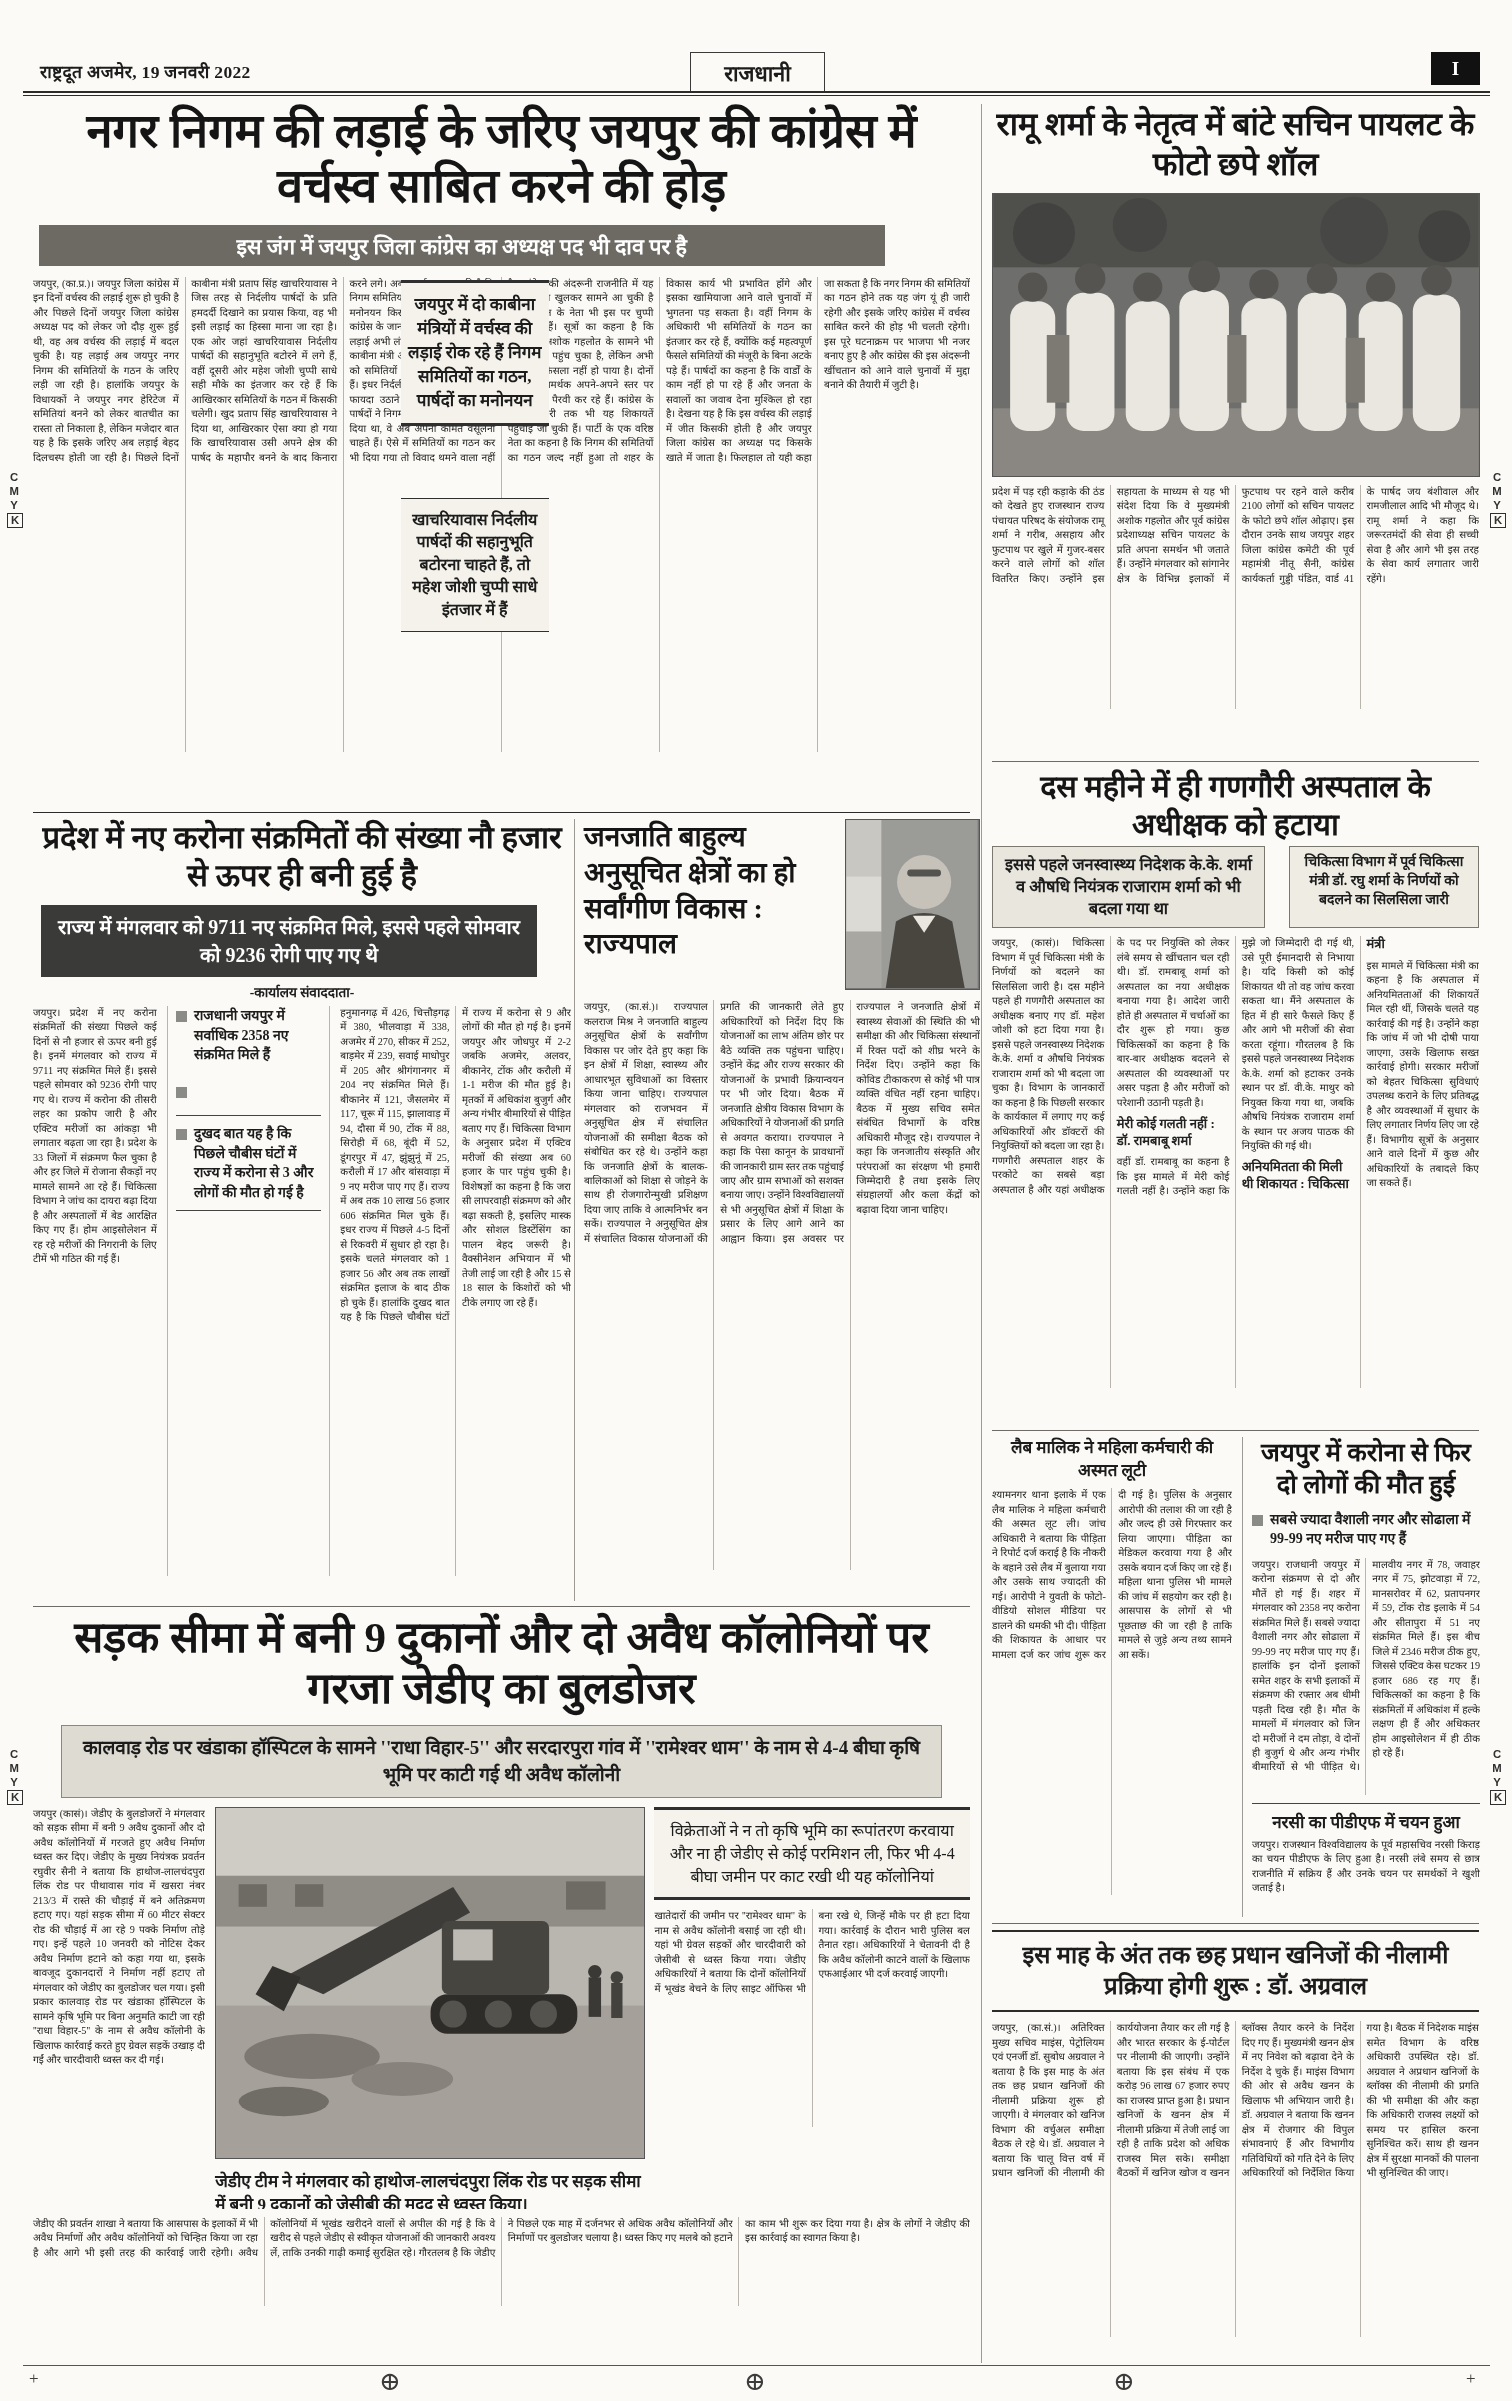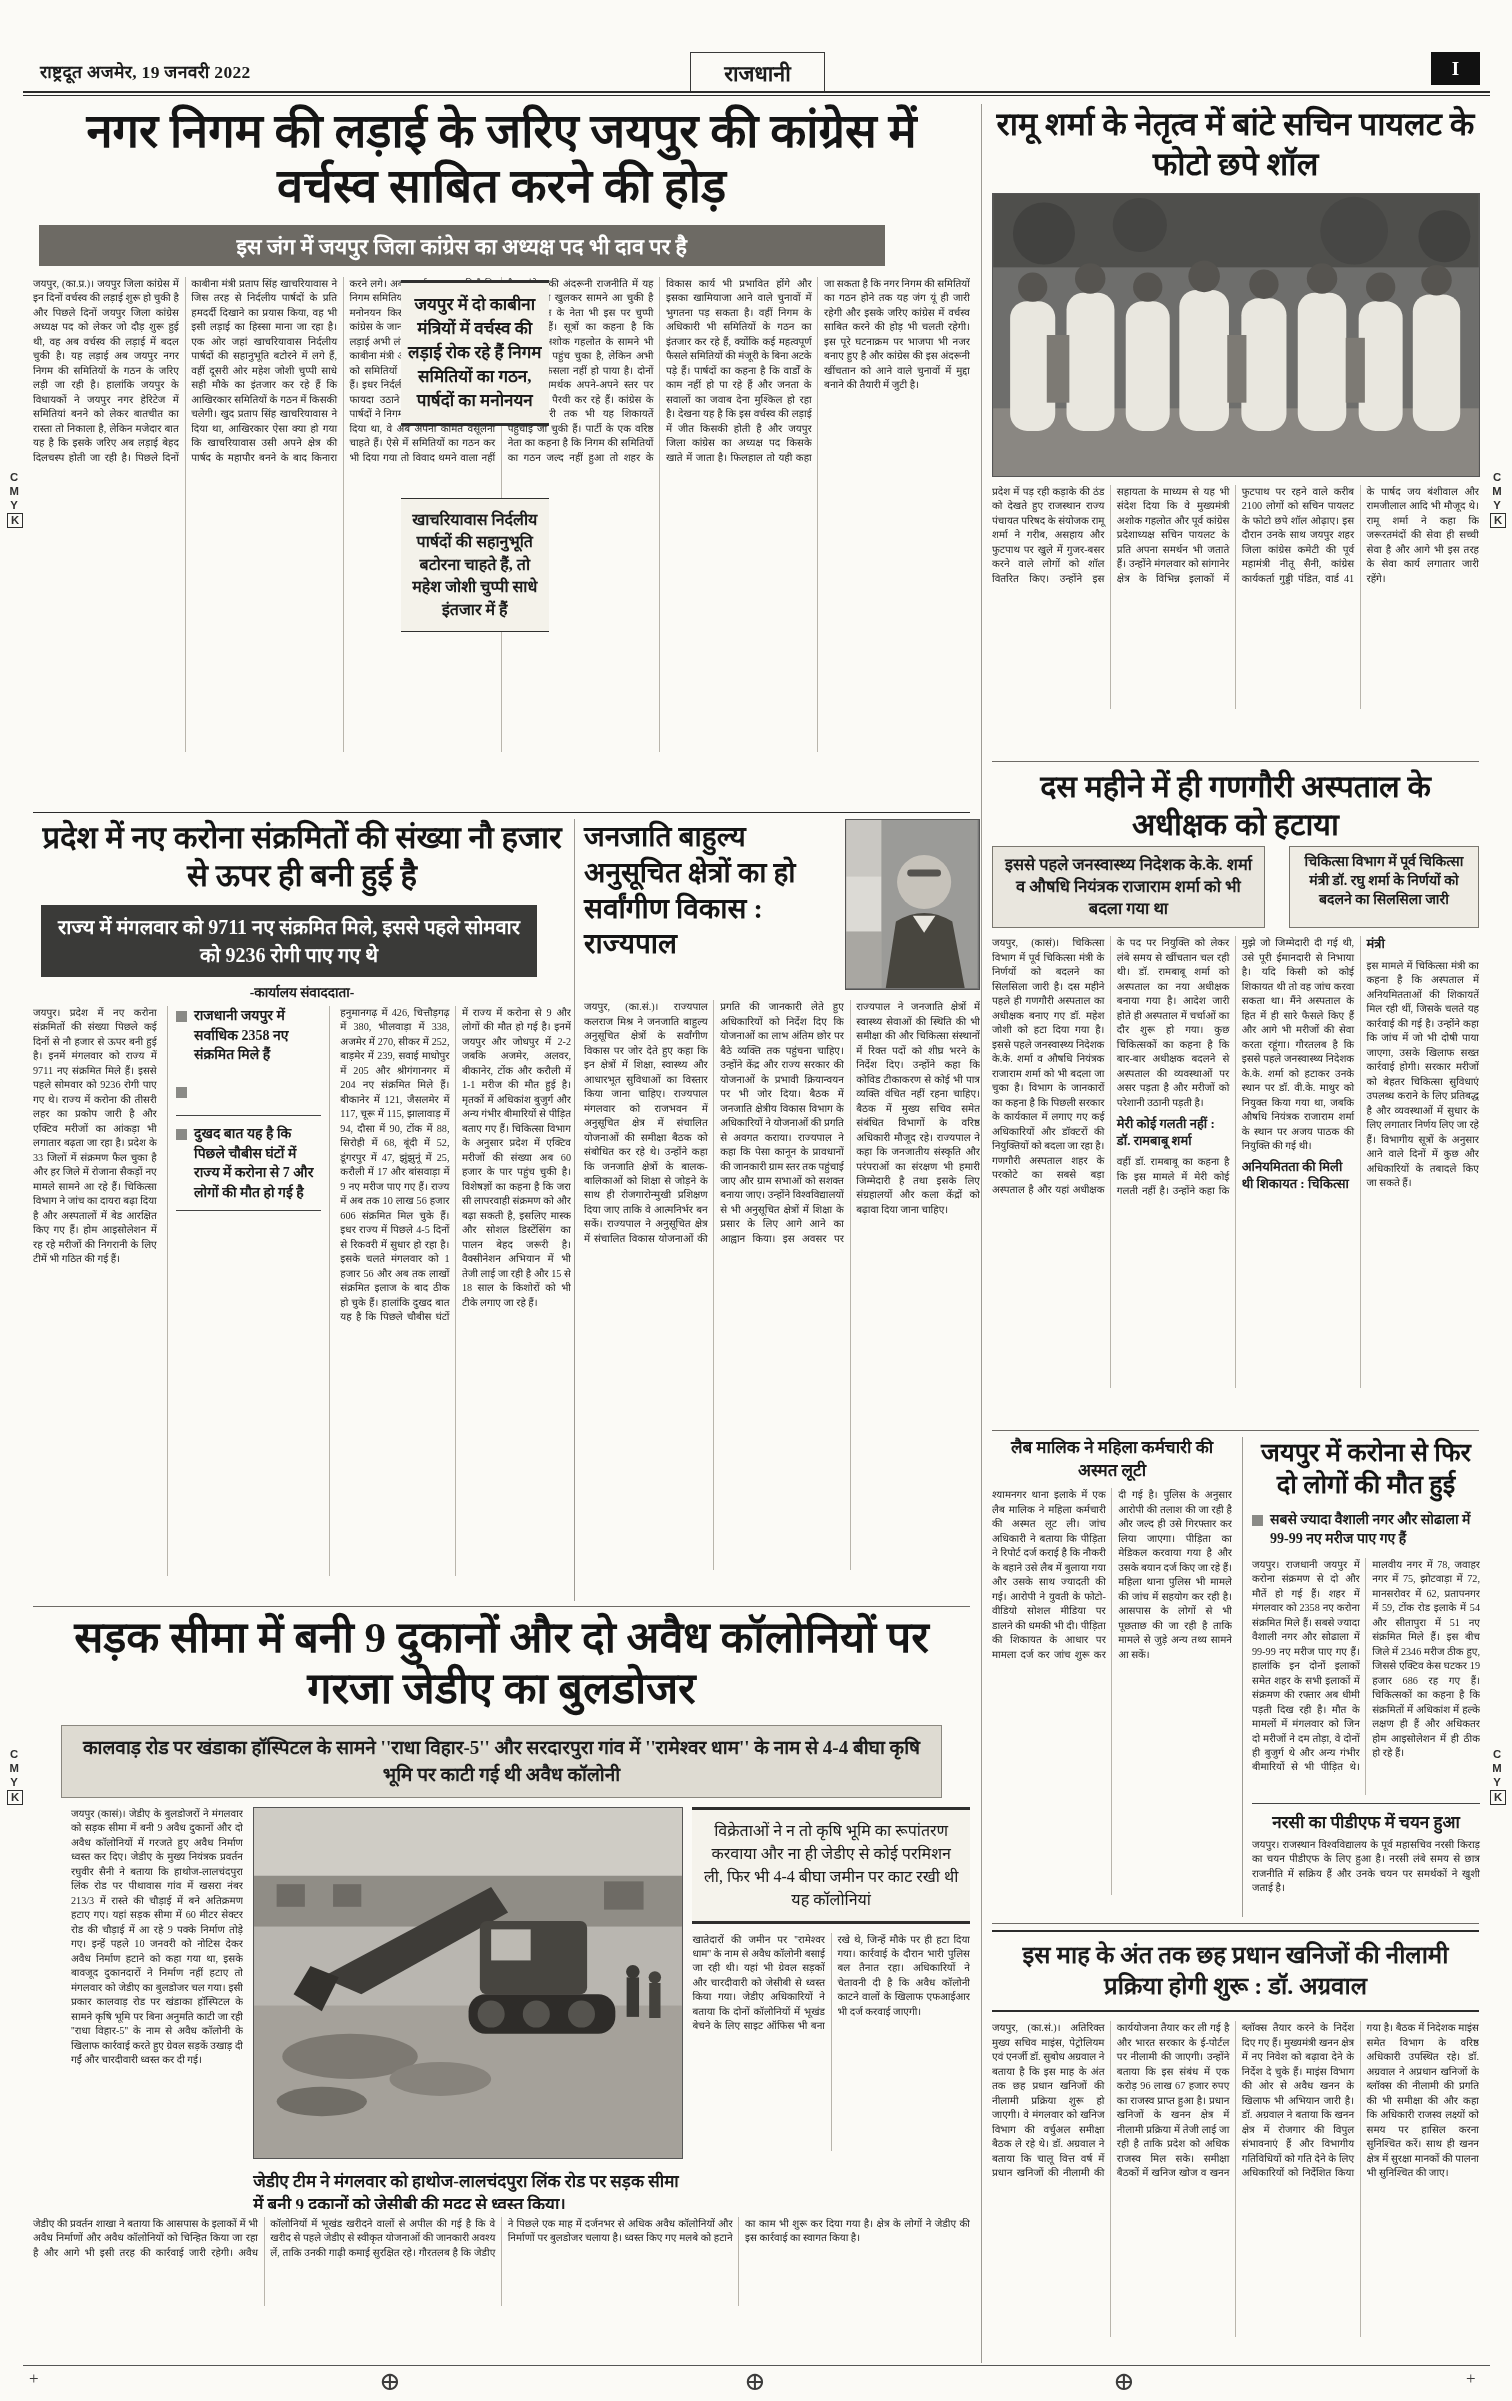--- a/index.html
+++ b/index.html
@@ -79,21 +79,21 @@
   #article-governor{position:absolute;left:584px;top:819px;width:396px;height:782px;}
   .gov-head{display:flex;gap:9px;}
   .gov-headline{flex:1;font-size:28px;line-height:1.28;}
   #gov-photo{width:133px;height:169px;flex:none;}
   #article-governor .cols{height:570px;margin-top:10.2px;}
   
   #article-bulldozer{position:absolute;left:33px;top:1613px;width:937px;height:751px;}
   .bull-headline{font-size:43px;line-height:1.18;text-align:center;}
   .bull-kicker{margin:10.2px 28px 9px 28px;background:#dedbd2;border:1.1px solid #8a877f;font-size:19px;font-weight:700;text-align:center;padding:8px 13.6px;line-height:1.45;}
   .bull-main{display:flex;gap:10.2px;height:402px;overflow:hidden;}
-  .b-col1{width:172px;flex:none;overflow:hidden;margin-left:38px;}
+  .b-col1{width:172px;flex:none;overflow:hidden;}
   .b-photo{width:429px;flex:none;}
   .b-photo .photo-frame{width:428px;height:350px;}
   .b-caption{font-size:17px;font-weight:700;line-height:1.35;padding-top:12px;}
   .b-right{flex:1;overflow:hidden;}
   .bull-inset{background:#f5f3ec;border-top:3.4px solid #2f2f2f;border-bottom:3.4px solid #2f2f2f;font-size:16px;font-weight:400;text-align:center;line-height:1.45;padding:9px 8px;margin-bottom:9px;}
   .b-right .cols{height:218px;}
   .bull-strip{margin-top:8px;height:89px;}
   
   .cmyk{position:absolute;display:flex;flex-direction:column;gap:1.7px;font-family:"Liberation Sans","DejaVu Sans",sans-serif;font-size:11.3px;font-weight:700;color:#2f2f2f;line-height:1.1;}
   .cmyk span{width:14.7px;text-align:center;}
@@ -218,21 +218,21 @@
       <div class="c-bullets">
         <div class="bullet-row">
           <span class="bullet-sq"></span>
           <span class="bullet-txt">राजधानी जयपुर में सर्वाधिक 2358 नए संक्रमित मिले हैं</span>
         </div>
         <div class="bullet-row">
           <span class="bullet-sq"></span>
         </div>
         <div class="bullet-row boxed">
           <span class="bullet-sq"></span>
-          <span class="bullet-txt">दुखद बात यह है कि पिछले चौबीस घंटों में राज्य में करोना से 7 और लोगों की मौत हो गई है</span>
+          <span class="bullet-txt">दुखद बात यह है कि पिछले चौबीस घंटों में राज्य में करोना से 3 और लोगों की मौत हो गई है</span>
         </div>
       </div>
       <div class="c-col2">
         <div class="body-text cols cols-2">हनुमानगढ़ में 426, चित्तौड़गढ़ में 380, भीलवाड़ा में 338, अजमेर में 270, सीकर में 252, बाड़मेर में 239, सवाई माधोपुर में 205 और श्रीगंगानगर में 204 नए संक्रमित मिले हैं। बीकानेर में 121, जैसलमेर में 117, चूरू में 115, झालावाड़ में 94, दौसा में 90, टोंक में 88, सिरोही में 68, बूंदी में 52, डूंगरपुर में 47, झुंझुनूं में 25, करौली में 17 और बांसवाड़ा में 9 नए मरीज पाए गए हैं। राज्य में अब तक 10 लाख 56 हजार 606 संक्रमित मिल चुके हैं। इधर राज्य में पिछले 4-5 दिनों से रिकवरी में सुधार हो रहा है। इसके चलते मंगलवार को 1 हजार 56 और अब तक लाखों संक्रमित इलाज के बाद ठीक हो चुके हैं। हालांकि दुखद बात यह है कि पिछले चौबीस घंटों में राज्य में करोना से 9 और लोगों की मौत हो गई है। इनमें जयपुर और जोधपुर में 2-2 जबकि अजमेर, अलवर, बीकानेर, टोंक और करौली में 1-1 मरीज की मौत हुई है। मृतकों में अधिकांश बुजुर्ग और अन्य गंभीर बीमारियों से पीड़ित बताए गए हैं। चिकित्सा विभाग के अनुसार प्रदेश में एक्टिव मरीजों की संख्या अब 60 हजार के पार पहुंच चुकी है। विशेषज्ञों का कहना है कि जरा सी लापरवाही संक्रमण को और बढ़ा सकती है, इसलिए मास्क और सोशल डिस्टेंसिंग का पालन बेहद जरूरी है। वैक्सीनेशन अभियान में भी तेजी लाई जा रही है और 15 से 18 साल के किशोरों को भी टीके लगाए जा रहे हैं।</div>
       </div>
     </div>
   </div>
 
   <div class="rule-v" style="left:574px;top:819px;height:782px;"></div>
 

